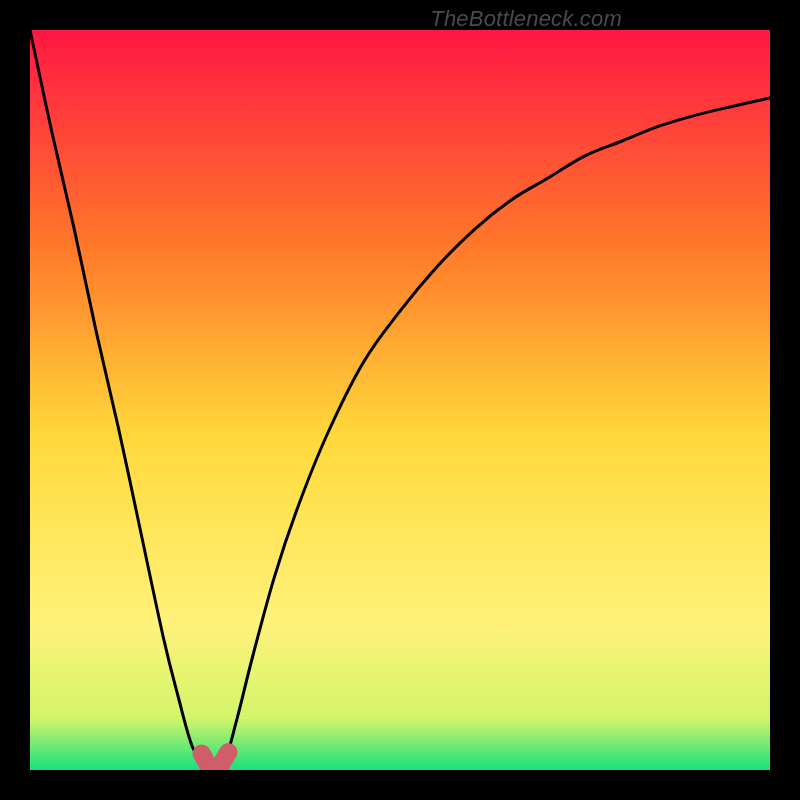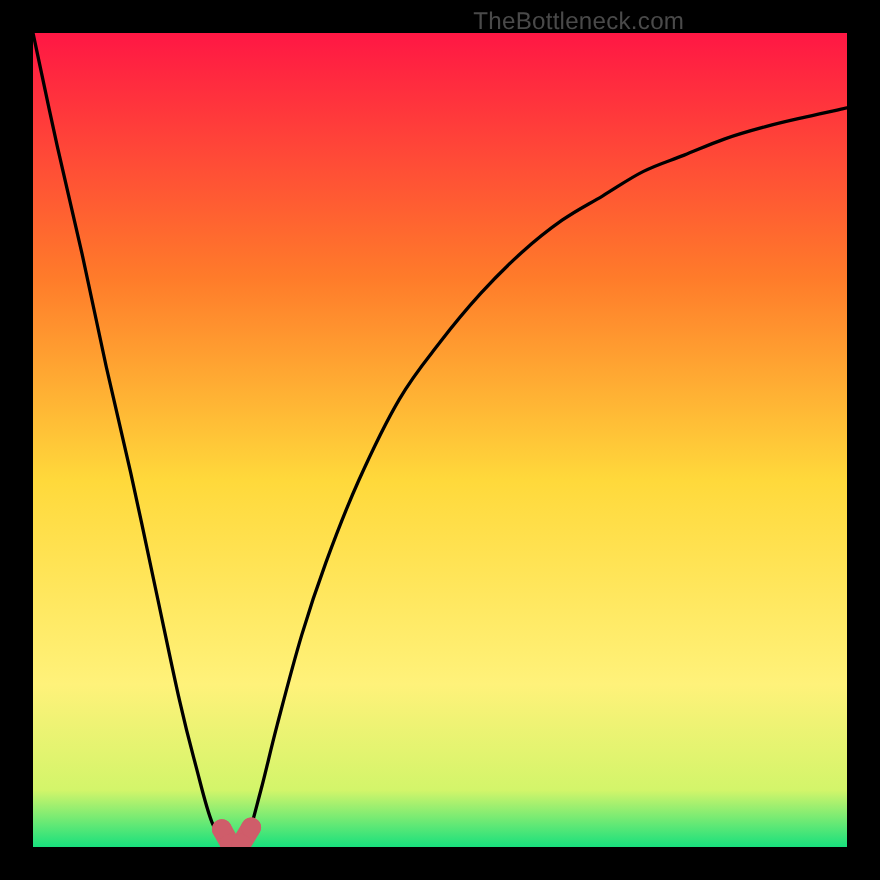--- a/index.html
+++ b/index.html
@@ -11,20 +11,21 @@
     background: #000;
     font-family: Arial, Helvetica, sans-serif;
   }
   .frame {
     position: absolute;
     left: 0;
     top: 0;
     width: 632px;
     height: 800px;
     background: #000;
+    font-style: italic;
   }
   .plot {
     position: absolute;
     
     left: 30px;
     top: 30px;
     width: 740px;
     height: 740px;
   }
   .watermark {

